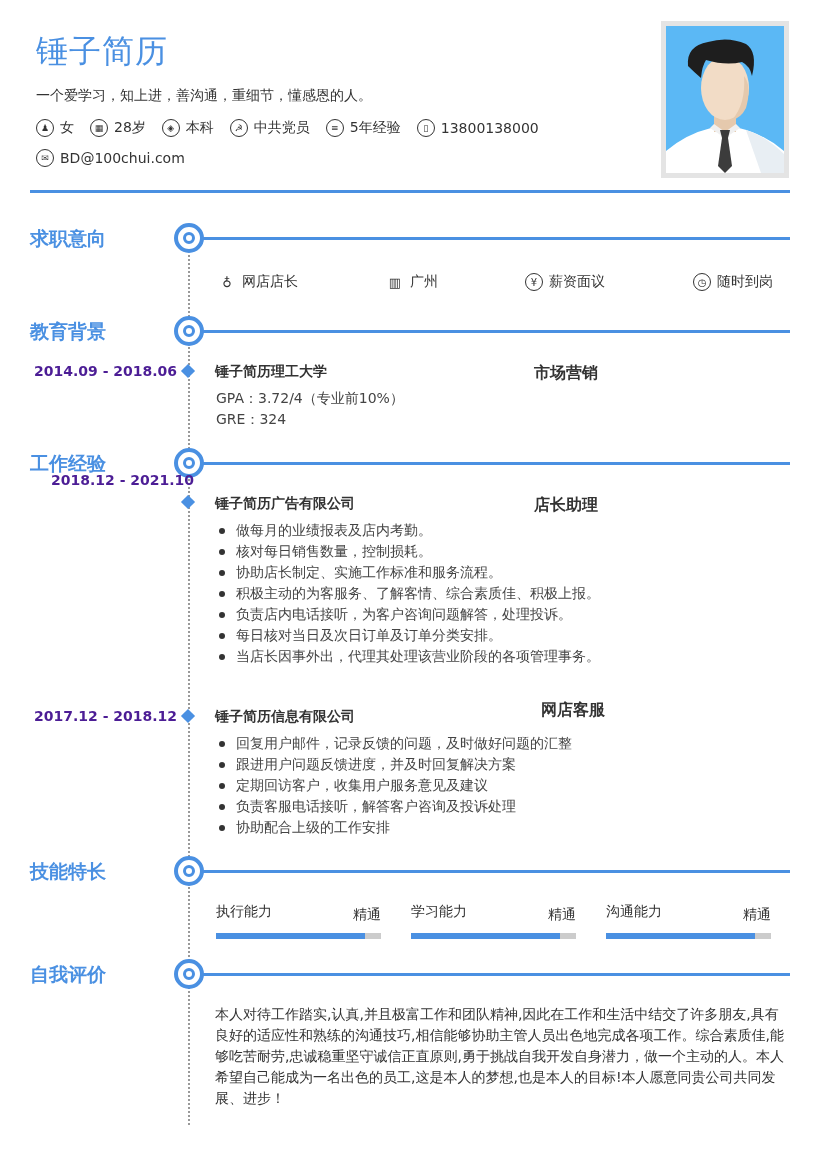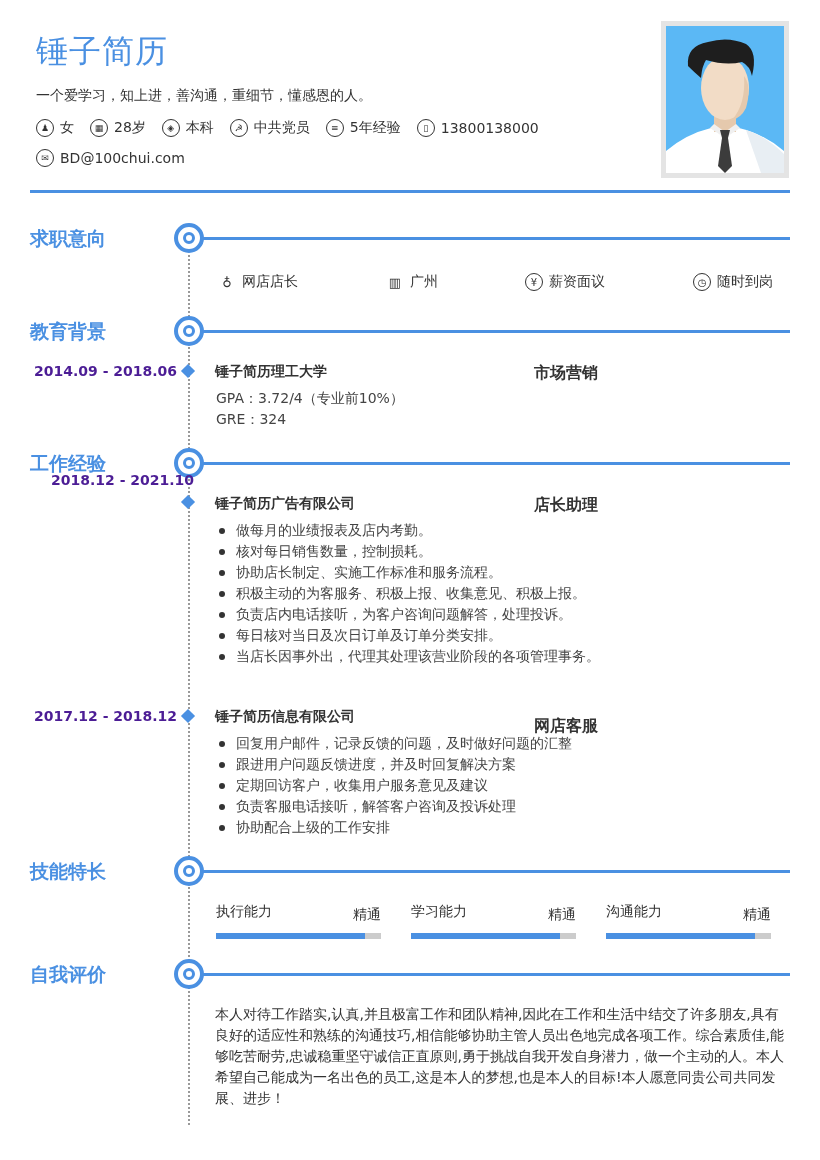--- a/index.html
+++ b/index.html
@@ -143,30 +143,30 @@
 <div class="section-line" style="top:462px;"></div>
 
 <div class="date" style="top:472px;margin-left:17px;">2018.12 - 2021.10</div>
 <div class="diamond" style="top:497px;"></div>
 <div class="org" style="top:495px;">锤子简历广告有限公司</div>
 <div class="role" style="top:495px;">店长助理</div>
 <ul class="bullets" style="top:520px;">
   <li>做每月的业绩报表及店内考勤。</li>
   <li>核对每日销售数量，控制损耗。</li>
   <li>协助店长制定、实施工作标准和服务流程。</li>
-  <li>积极主动的为客服务、积极上报、收集意见、积极上报。</li>
+  <li>积极主动的为客服务、了解客情、综合素质佳、积极上报。</li>
   <li>负责店内电话接听，为客户咨询问题解答，处理投诉。</li>
   <li>每日核对当日及次日订单及订单分类安排。</li>
   <li>当店长因事外出，代理其处理该营业阶段的各项管理事务。</li>
 </ul>
 
 <div class="date" style="top:708px;">2017.12 - 2018.12</div>
 <div class="diamond" style="top:711px;"></div>
 <div class="org" style="top:708px;">锤子简历信息有限公司</div>
-<div class="role" style="top:716px;">网店客服</div>
+<div class="role" style="top:700px;margin-left:7px;">网店客服</div>
 <ul class="bullets" style="top:733px;">
   <li>回复用户邮件，记录反馈的问题，及时做好问题的汇整</li>
   <li>跟进用户问题反馈进度，并及时回复解决方案</li>
   <li>定期回访客户，收集用户服务意见及建议</li>
   <li>负责客服电话接听，解答客户咨询及投诉处理</li>
   <li>协助配合上级的工作安排</li>
 </ul>
 
 <div class="section-title" style="top:859px;">技能特长</div>
 <div class="section-node" style="top:856px;"></div>

